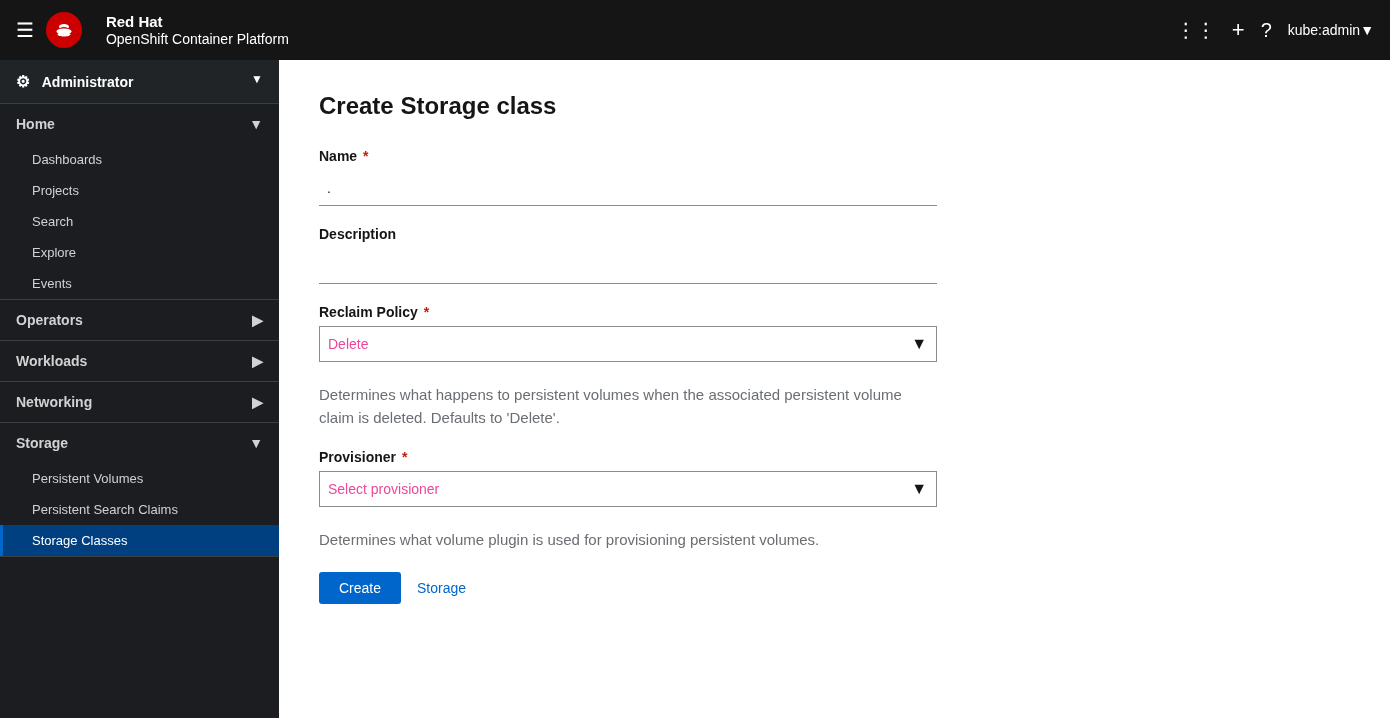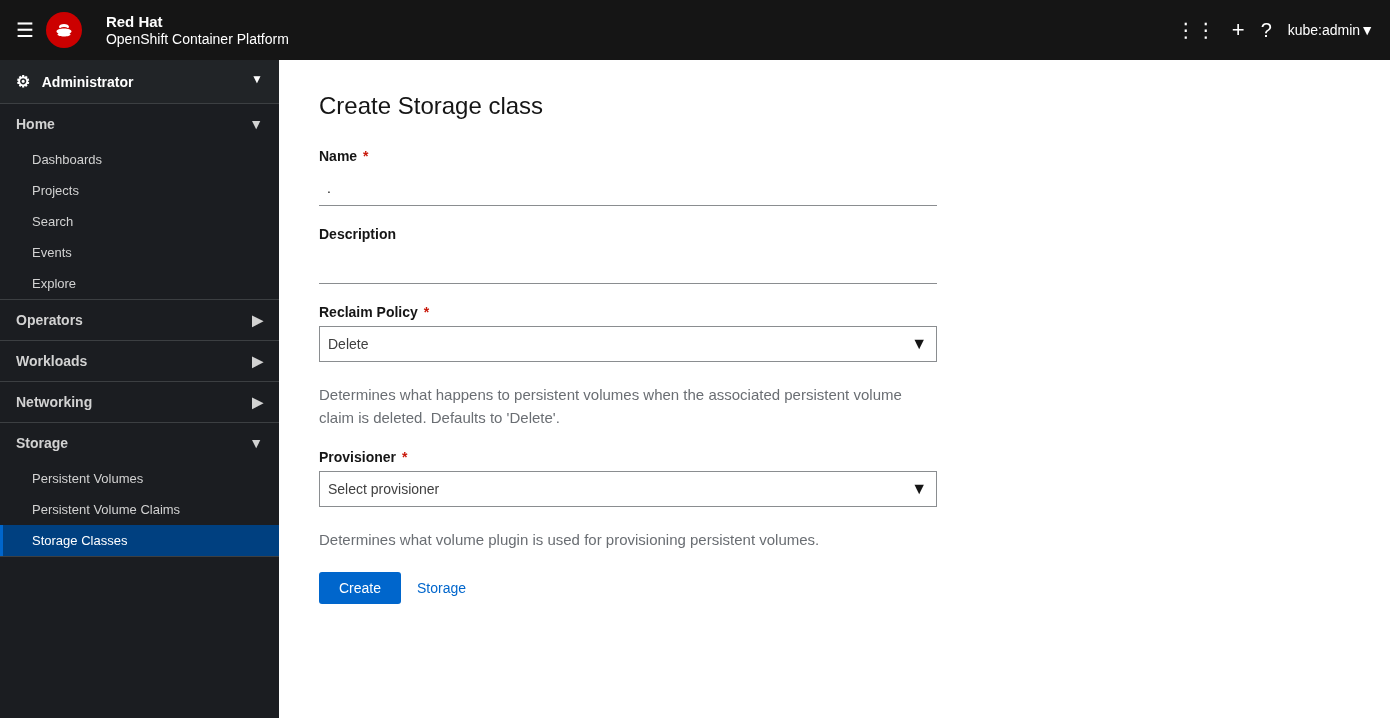--- a/index.html
+++ b/index.html
@@ -79,21 +79,21 @@
     
     .main-content {
       flex: 1;
       background: #fff;
       overflow-y: auto;
       padding: 32px 40px;
     }
 
     .page-title {
       font-size: 24px;
-      font-weight: 400;
+      font-weight: 700;
       color: #151515;
       margin-bottom: 28px;
     }
 
     
     .form-group { margin-bottom: 20px; }
     .form-label {
       display: block;
       font-size: 14px;
       font-weight: 600;
@@ -115,21 +115,21 @@
     .select-wrapper {
       position: relative;
       width: 618px;
     }
     .select-wrapper select {
       width: 100%;
       height: 36px;
       border: 1px solid #8a8d90;
       padding: 4px 36px 4px 8px;
       font-size: 14px;
-      color: #404040;
+      color: #ec4899;
       background: #fff;
       appearance: none;
       -webkit-appearance: none;
       cursor: pointer;
       outline: none;
     }
     .select-arrow {
       position: absolute;
       right: 10px;
       top: 50%;
@@ -232,22 +232,22 @@
     </div>
 
     <div class="sidebar-group">
       <div class="sidebar-group-header">
         <span>Home</span>
         <span>▼</span>
       </div>
       <a class="sidebar-item">Dashboards</a>
       <a class="sidebar-item">Projects</a>
       <a class="sidebar-item">Search</a>
+      <a class="sidebar-item">Explore</a>
       <a class="sidebar-item">Events</a>
-      <a class="sidebar-item">Explore</a>
     </div>
 
     <div class="sidebar-group">
       <div class="sidebar-group-header">
         <span>Operators</span>
         <span>▶</span>
       </div>
     </div>
 
     <div class="sidebar-group">
@@ -263,21 +263,21 @@
         <span>▶</span>
       </div>
     </div>
 
     <div class="sidebar-group">
       <div class="sidebar-group-header">
         <span>Storage</span>
         <span>▼</span>
       </div>
       <a class="sidebar-item">Persistent Volumes</a>
-      <a class="sidebar-item">Persistent Volume Claims</a>
+      <a class="sidebar-item">Persistent Search Claims</a>
       <a class="sidebar-item active">Storage Classes</a>
     </div>
   </aside>
 
   <main class="main-content">
     <h1 class="page-title">Create Storage class</h1>
 
     <div class="form-group">
       <label class="form-label">
         <span>Name</span><span class="required-star"> *</span>

